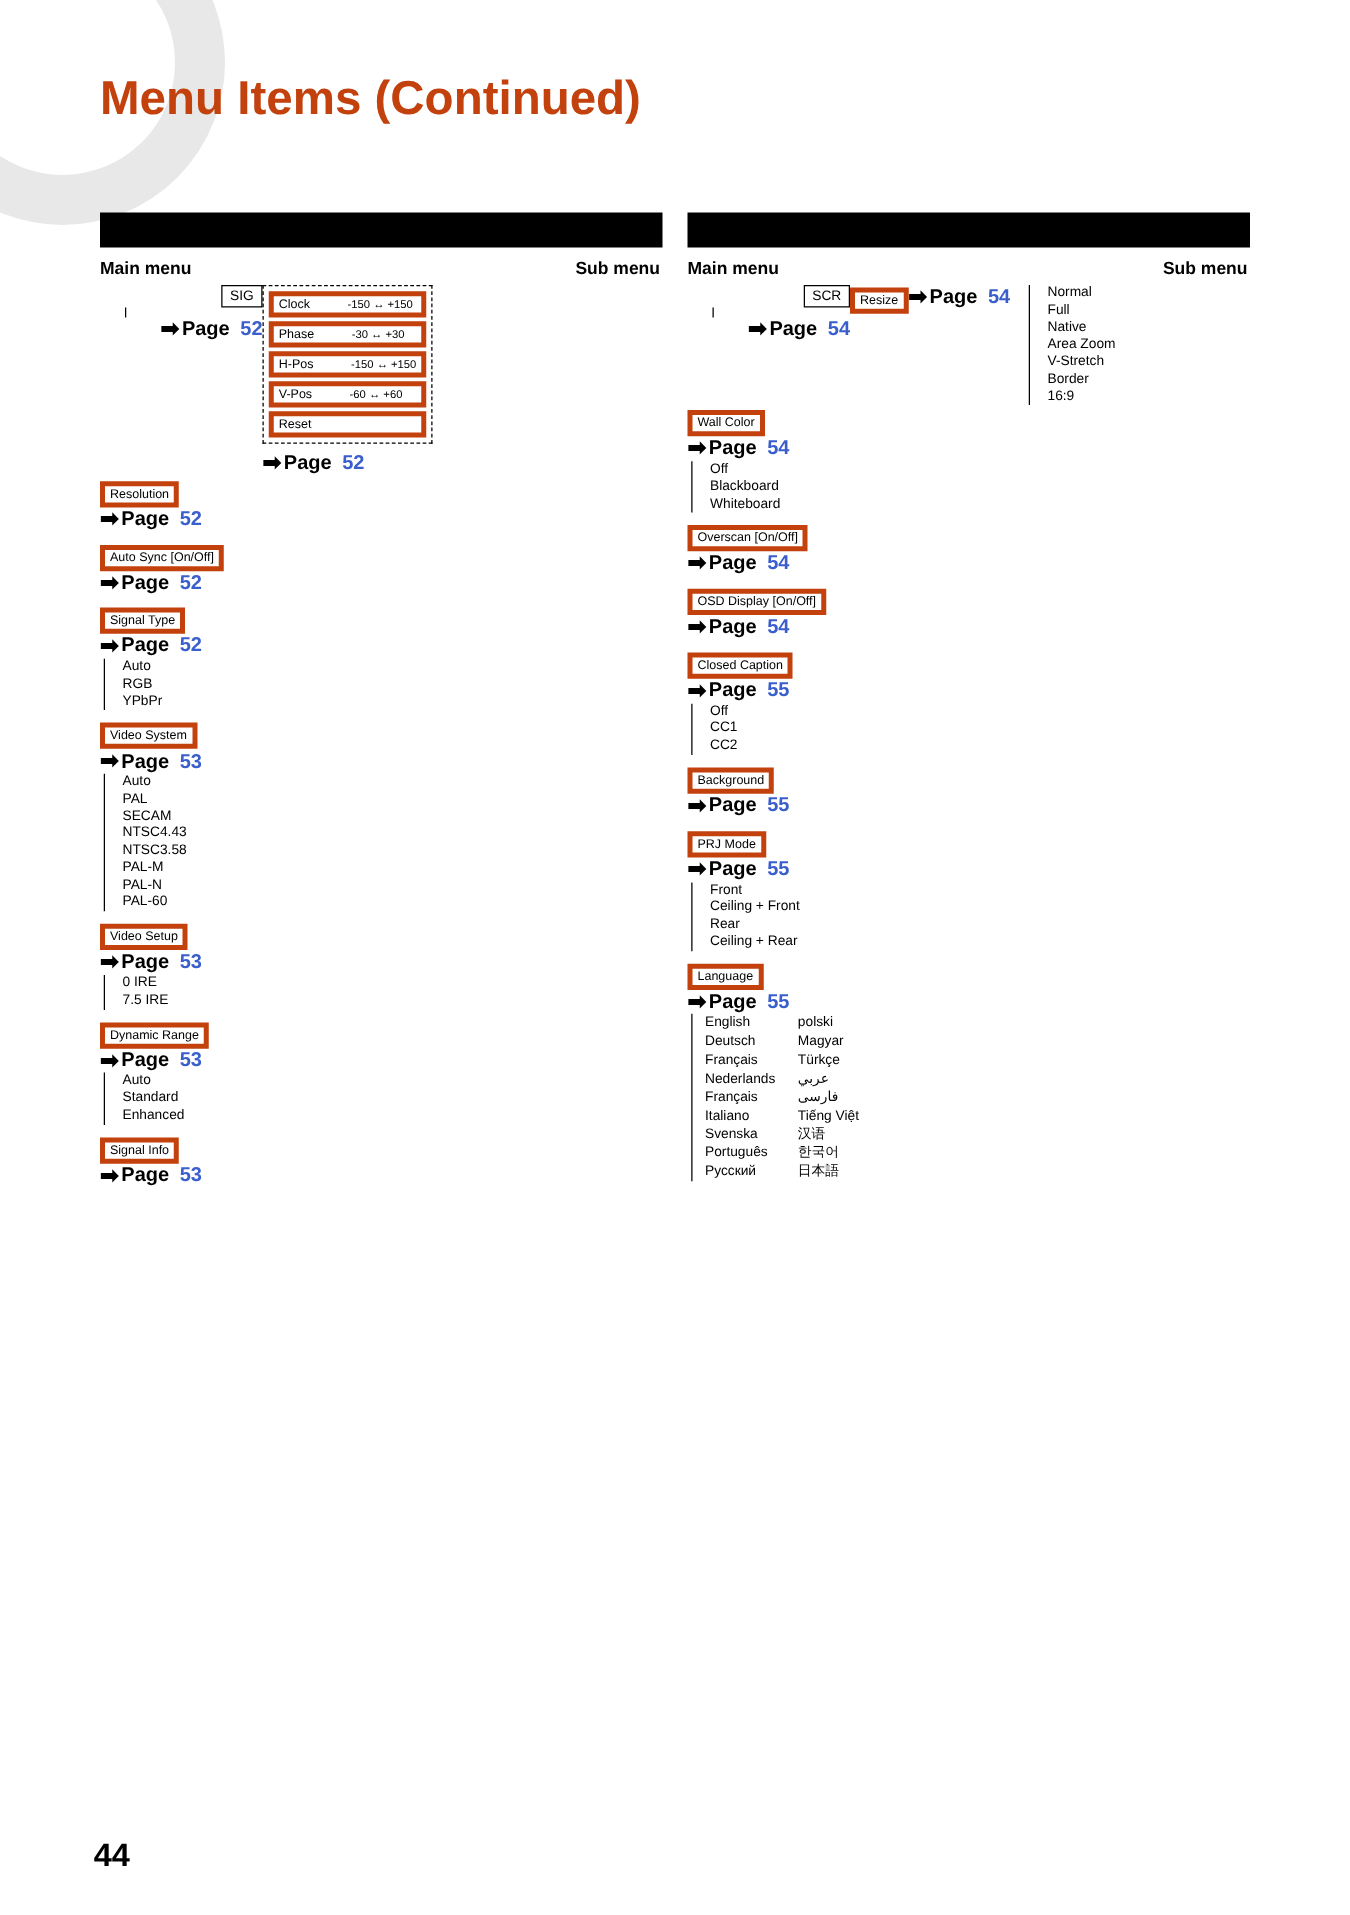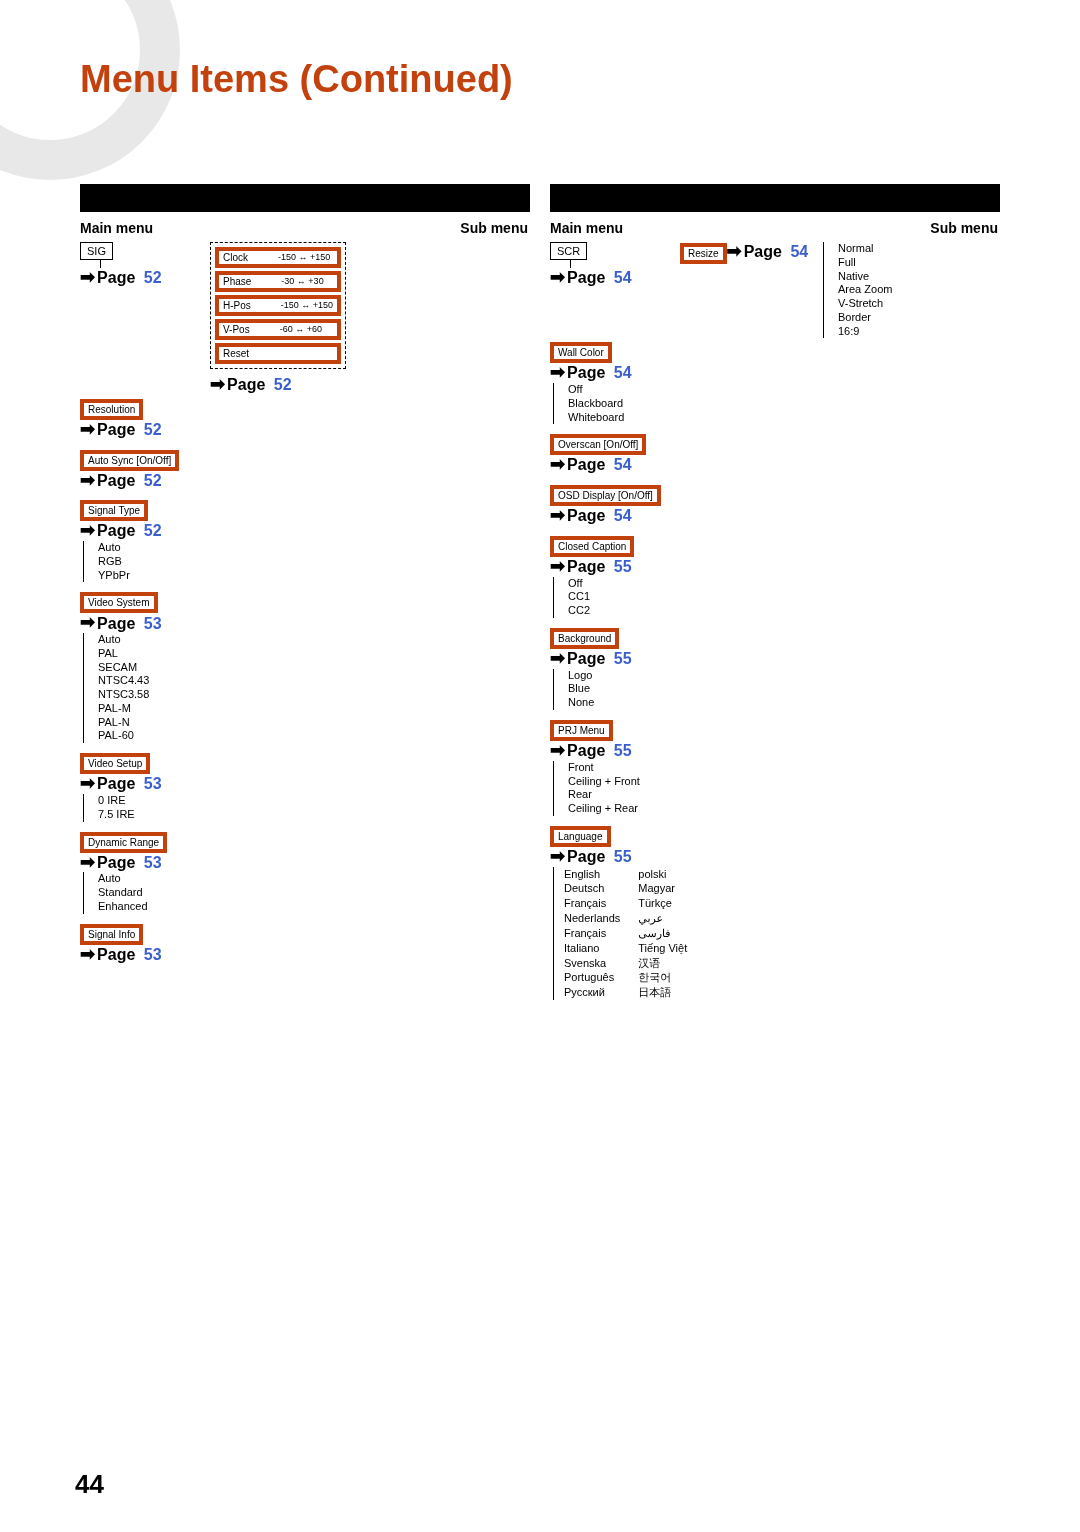--- a/index.html
+++ b/index.html
@@ -23,21 +23,21 @@
   .page-title {
     position: absolute;
     top: 58px;
     left: 80px;
     font-size: 38px;
     font-weight: bold;
     color: #c2410c;
   }
   .content {
     position: absolute;
-    top: 184px;
+    top: 170px;
     left: 80px;
     right: 80px;
     display: flex;
     gap: 20px;
   }
   .col {
     flex: 1 1 0;
   }
   .black-bar {
     background: #000;
@@ -115,20 +115,21 @@
   .entry {
     margin: 4px 0 10px 0;
   }
   .entry-row {
     display: flex;
     align-items: flex-start;
   }
   .branch-col {
     width: 130px;
     flex: none;
+    text-align: right;
   }
   .mid-col {
     width: 140px;
     flex: none;
   }
   .sub-col {
     flex: 1;
   }
   .page-num {
     position: absolute;
@@ -353,33 +354,26 @@
                   <div>CC1</div>
                   <div>CC2</div>
                 </div>
               </div>
             </div>
           </div>
           <div class="entry">
             <div class="entry-row flex-start">
               <div class="branch-col"></div>
               <div class="mid-col"><div class="item-box">Background</div><div class="page-ref"><span class="arrow">➡</span><span>Page</span>&nbsp;<span class="num">55</span></div></div>
-              <div class="sub-col">
-                <div class="sub-list">
-                  <div>Logo</div>
-                  <div>Blue</div>
-                  <div>None</div>
-                </div>
-              </div>
-            </div>
-          </div>
-          <div class="entry">
-            <div class="entry-row flex-start">
-              <div class="branch-col"></div>
-              <div class="mid-col"><div class="item-box">PRJ Menu</div><div class="page-ref"><span class="arrow">➡</span><span>Page</span>&nbsp;<span class="num">55</span></div></div>
+            </div>
+          </div>
+          <div class="entry">
+            <div class="entry-row flex-start">
+              <div class="branch-col"></div>
+              <div class="mid-col"><div class="item-box">PRJ Mode</div><div class="page-ref"><span class="arrow">➡</span><span>Page</span>&nbsp;<span class="num">55</span></div></div>
               <div class="sub-col">
                 <div class="sub-list">
                   <div>Front</div>
                   <div>Ceiling + Front</div>
                   <div>Rear</div>
                   <div>Ceiling + Rear</div>
                 </div>
               </div>
             </div>
           </div>

